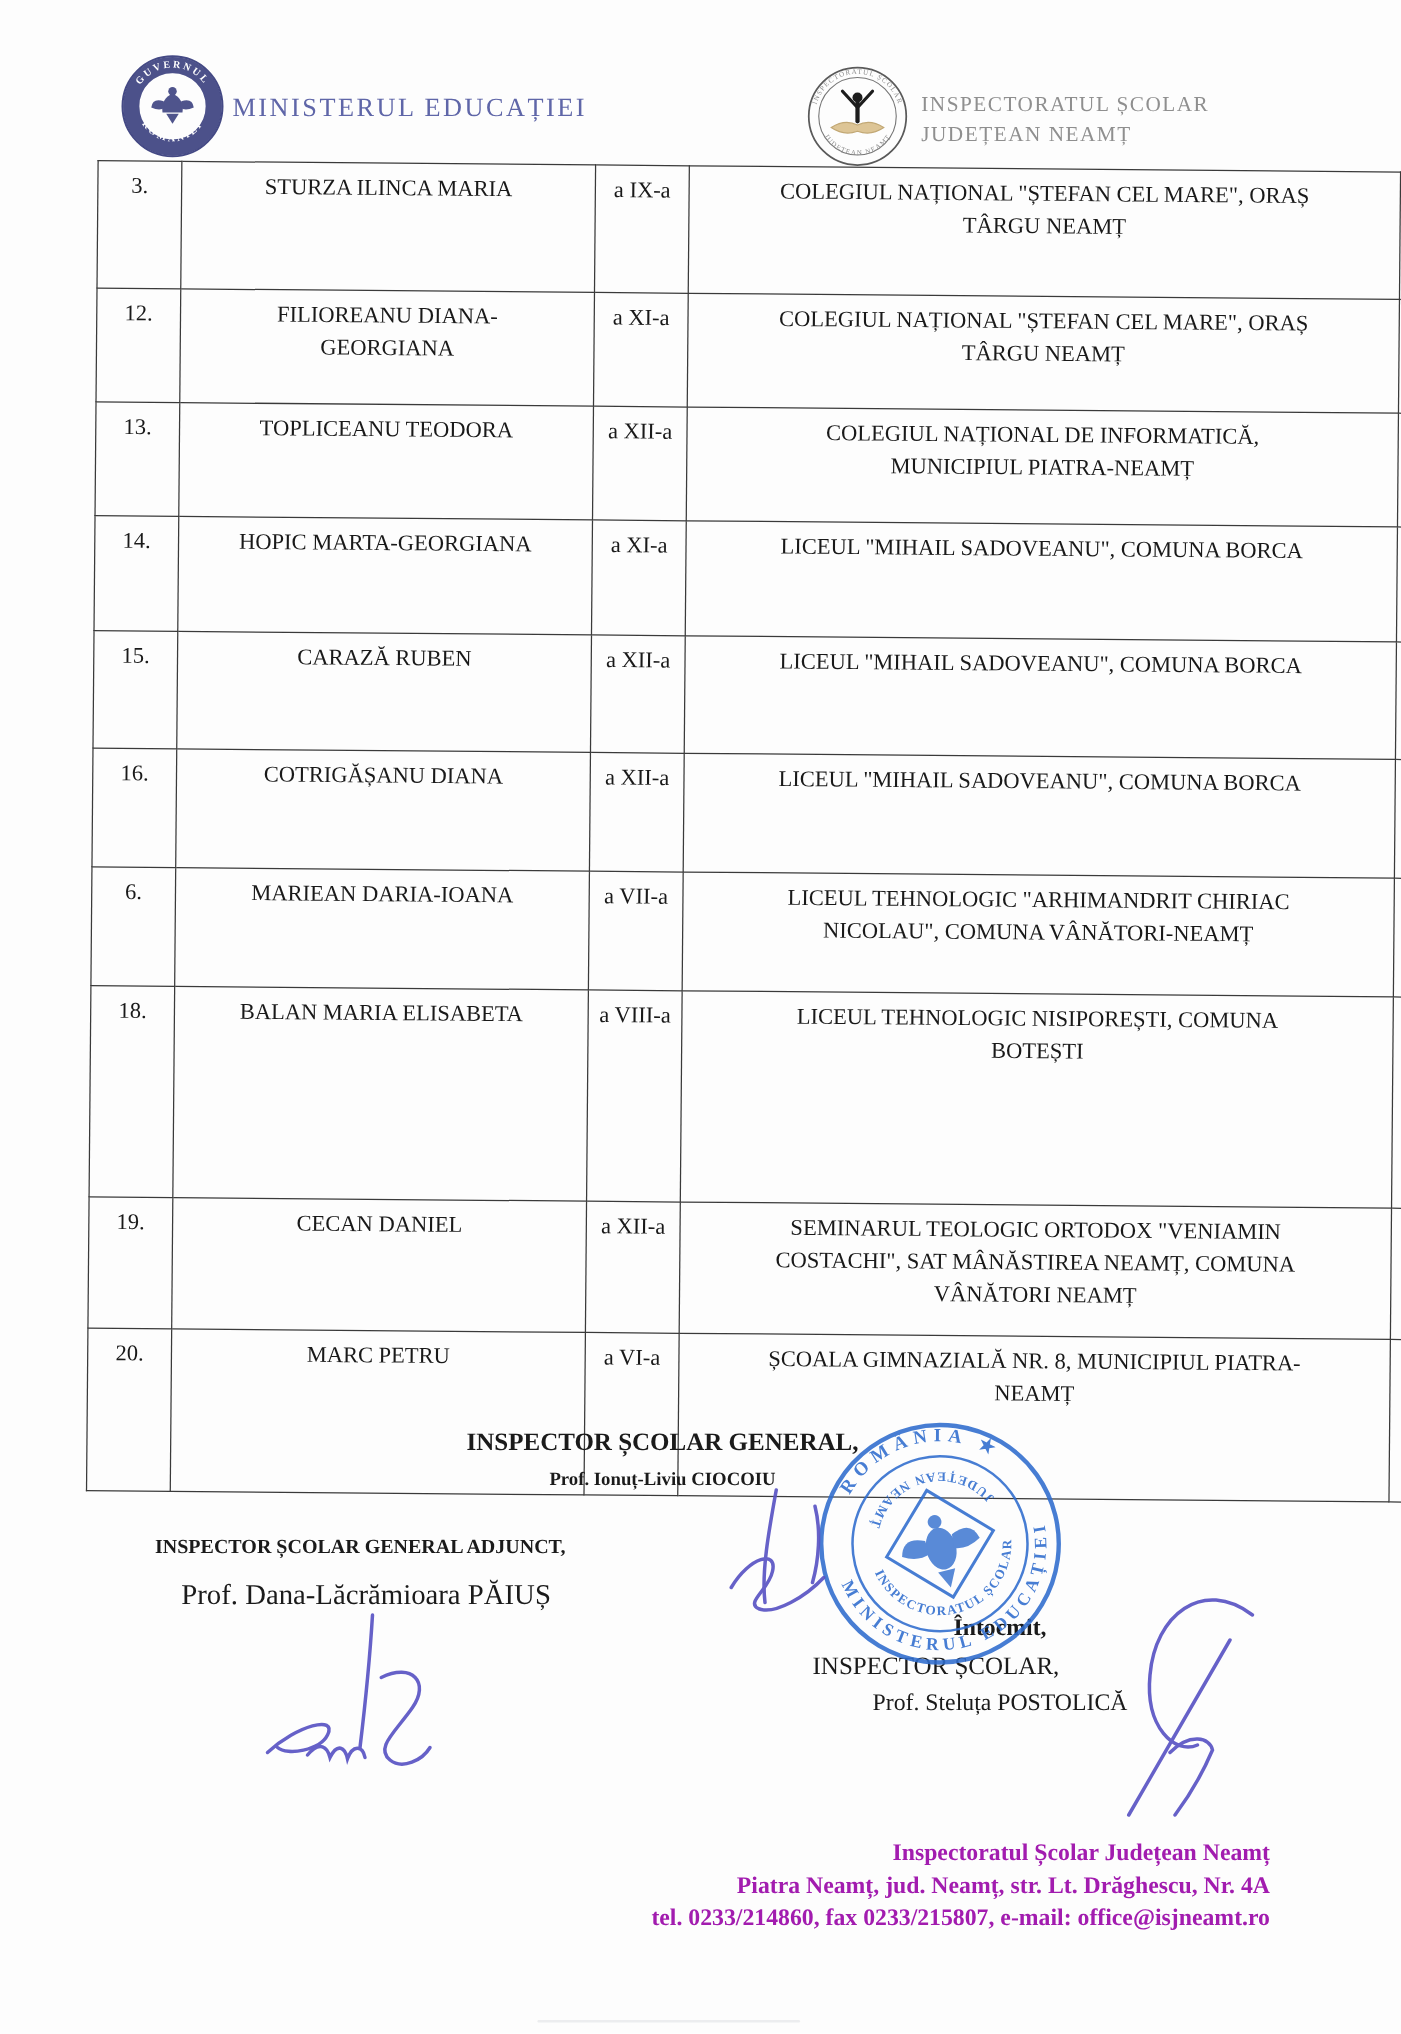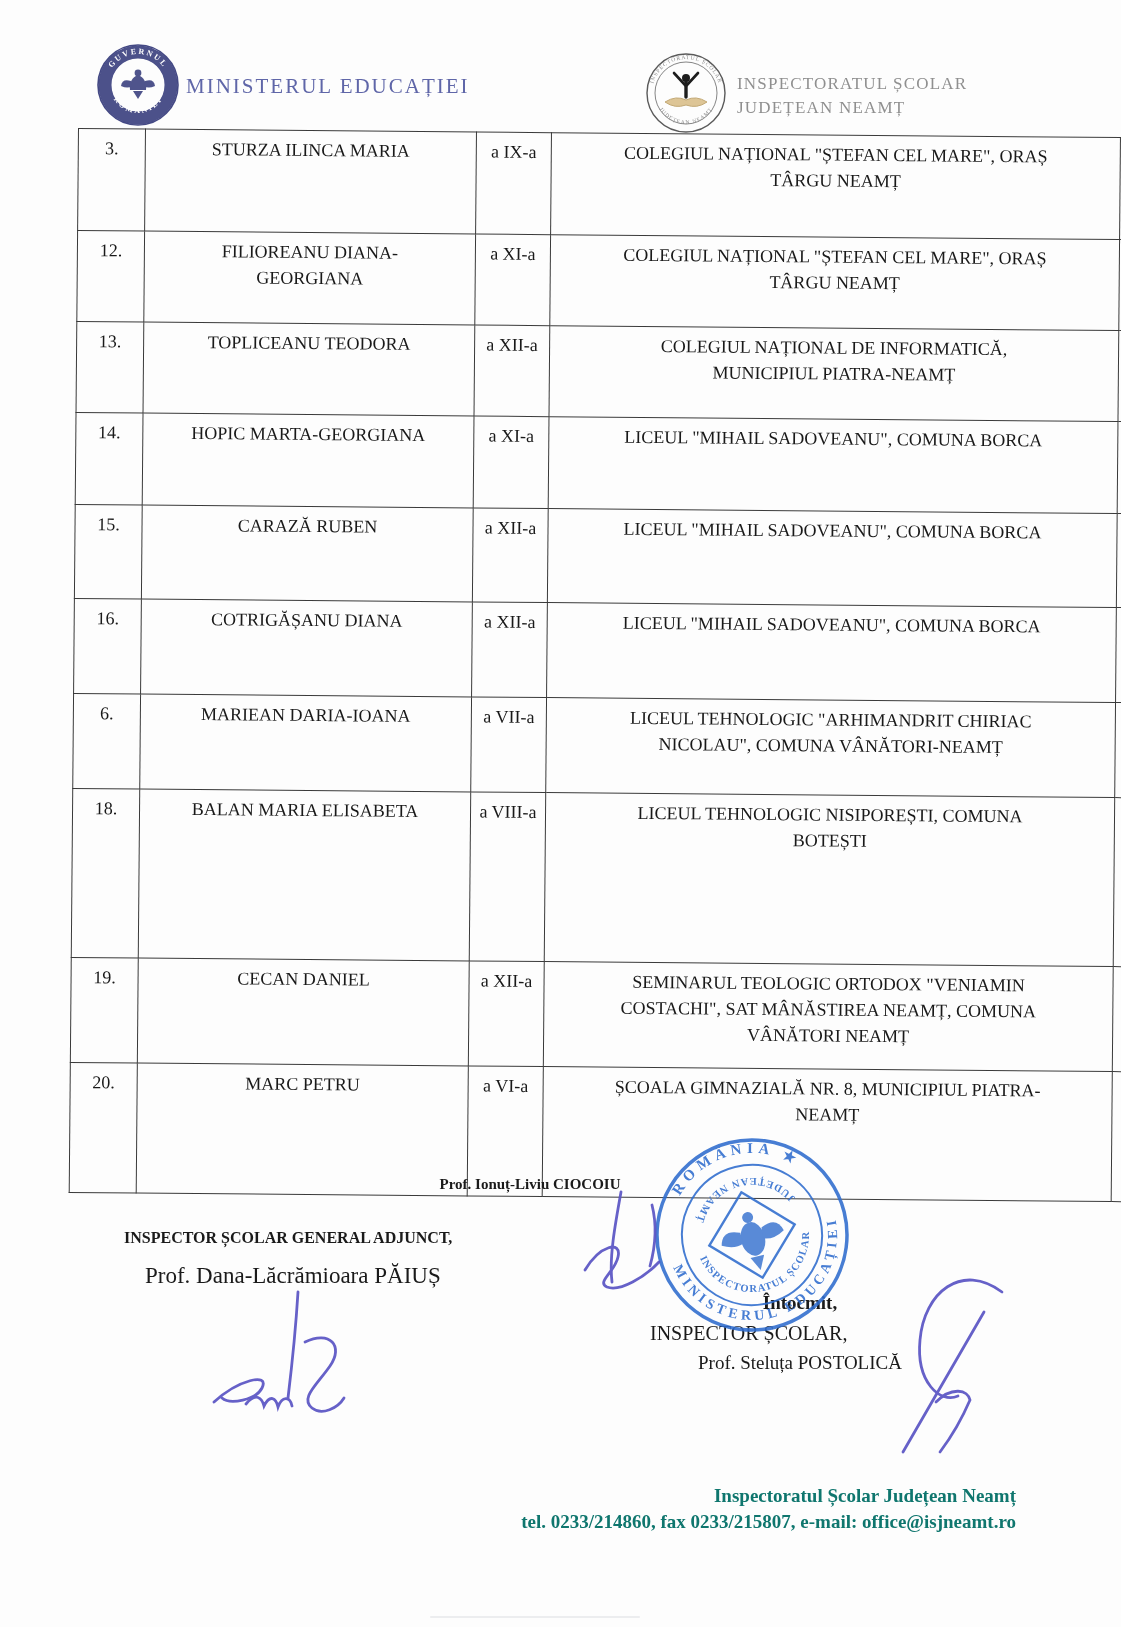--- a/index.html
+++ b/index.html
@@ -76,21 +76,21 @@
   }
   .sig-intocmit-title{
     position:absolute;left:650px;top:1322px;width:300px;font-size:20px;
   }
   .sig-intocmit-name{
     position:absolute;left:650px;top:1352px;width:300px;text-align:center;font-size:19px;
   }
   
   .footer{
     position:absolute;right:105px;top:1470px;text-align:right;
-    font-weight:bold;font-size:19px;line-height:26px;color:#0f766e;margin-top:13px;
+    font-weight:bold;font-size:19px;line-height:26px;color:#a21caf;
   }
   
   .overlay{position:absolute;left:0;top:0;width:1121px;height:1627px;pointer-events:none;}
   .artifact{
     position:absolute;left:430px;top:1616px;width:210px;height:2px;
     background:#e4e5e8;opacity:.7;border-radius:2px;
   }
   svg text{font-family:"Liberation Serif","DejaVu Serif",serif;}
 </style>
 </head>
@@ -262,20 +262,21 @@
       <td class="c-school">ȘCOALA GIMNAZIALĂ NR. 8, MUNICIPIUL PIATRA-NEAMȚ</td>
       <td class="c-teacher">
         
         
       </td>
     </tr>
   </tbody>
     </table>
   </div>
 
+  <div class="sig-general-title">INSPECTOR ȘCOLAR GENERAL,</div>
   <div class="sig-general-name">Prof. Ionuț-Liviu CIOCOIU</div>
 
   <div class="sig-adjunct-title">INSPECTOR ȘCOLAR GENERAL ADJUNCT,</div>
   <div class="sig-adjunct-name">Prof. Dana-Lăcrămioara PĂIUȘ</div>
 
   <div class="sig-intocmit-label">Întocmit,</div>
   <div class="sig-intocmit-title">INSPECTOR ȘCOLAR,</div>
   <div class="sig-intocmit-name">Prof. Steluța POSTOLICĂ</div>
 
   <svg class="overlay" viewBox="0 0 1121 1627">
@@ -330,17 +331,18 @@
       <g>
         <path d="M 1002 1292 C 962 1262 924 1292 920 1340 C 916 1382 940 1404 958 1396"></path>
         <path d="M 903 1452 L 984 1312"></path>
         <path d="M 936 1402 C 952 1386 968 1390 970 1400 C 958 1428 946 1444 940 1452"></path>
       </g>
     </g>
   </svg>
 
   <div class="footer">
     <div>Inspectoratul Școlar Județean Neamț</div>
+    <div>Piatra Neamț, jud. Neamț, str. Lt. Drăghescu, Nr. 4A</div>
     <div>tel. 0233/214860, fax 0233/215807, e-mail: office@isjneamt.ro</div>
   </div>
 
   <div class="artifact"></div>
 </div>
 
 </body></html>

